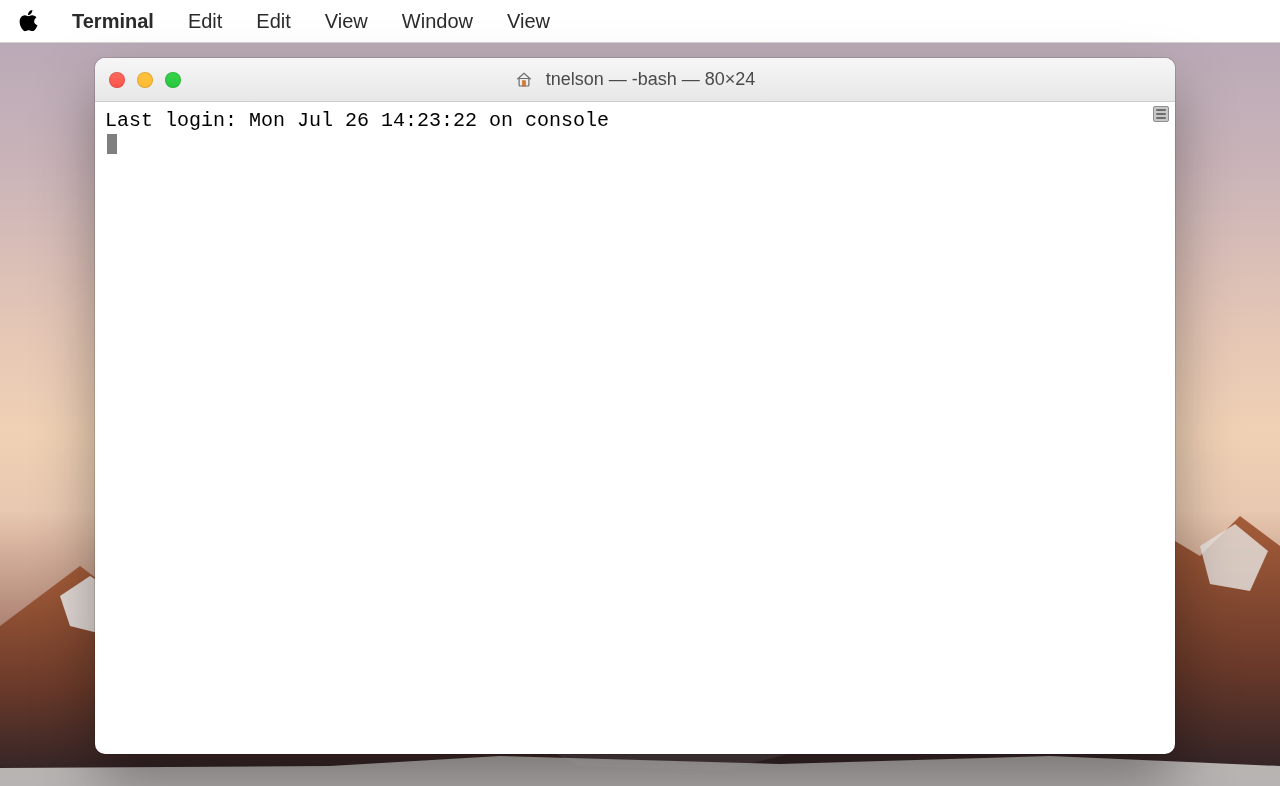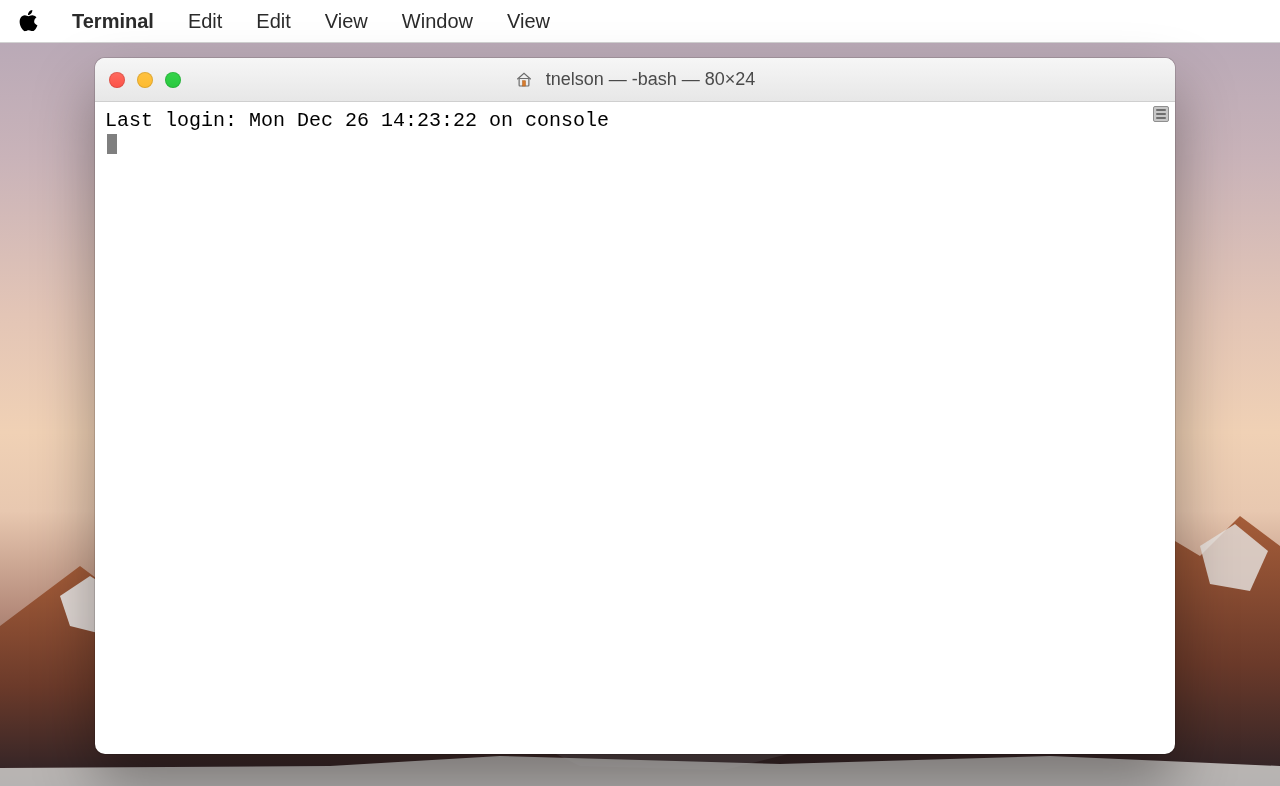--- a/index.html
+++ b/index.html
@@ -207,16 +207,16 @@
       <span class="title-text">tnelson — -bash — 80×24</span>
     </div>
   </div>
 
   <div class="corner-toggle">
     <span></span>
       <span></span>
       <span></span>
   </div>
 
-  <div class="terminal-area"><span class="line">Last login: Mon Dec 26 14:23:22 on console</span><span class="line"><span class="cursor-block"></span></span></div>
+  <div class="terminal-area"><span class="line">Last login: Mon Jul 26 14:23:22 on console</span><span class="line"><span class="cursor-block"></span></span></div>
 
   <div class="scroll-track"></div>
 </div>
 
 </body></html>

